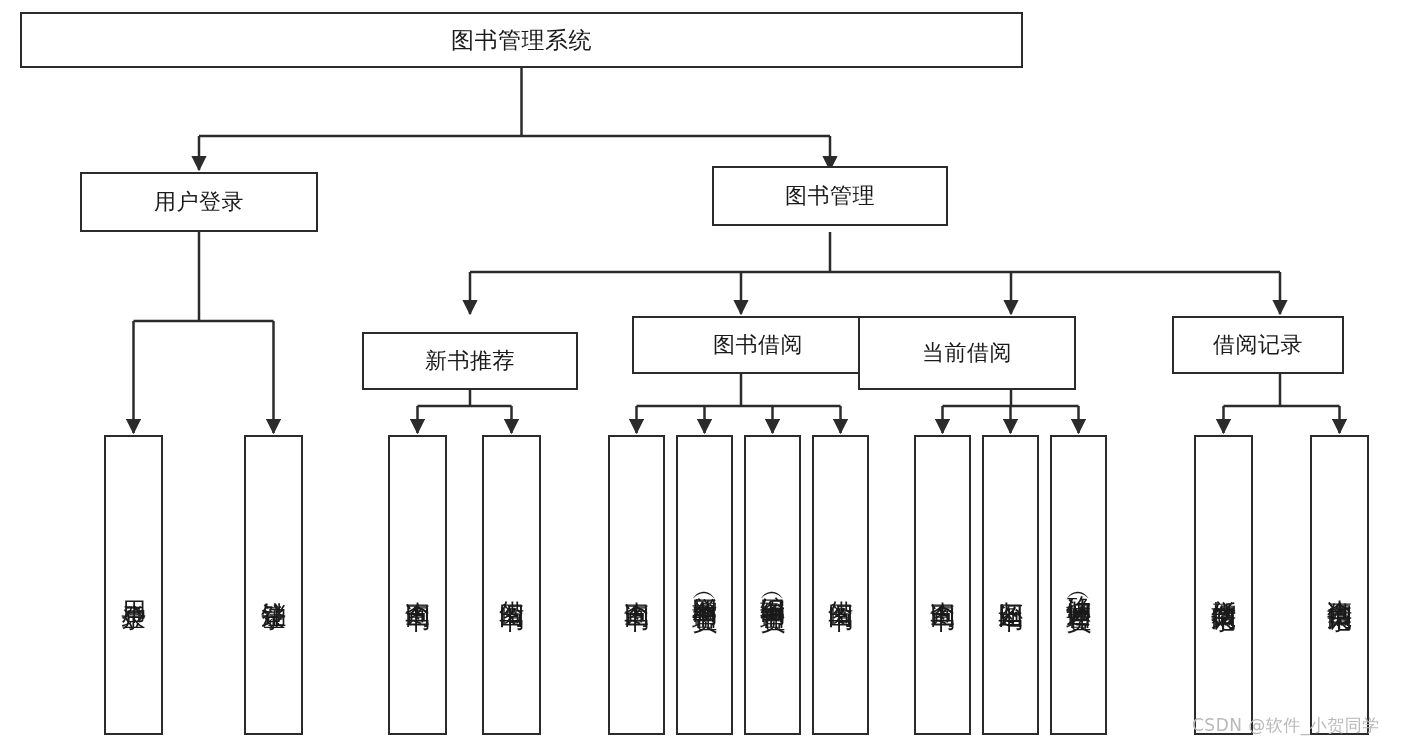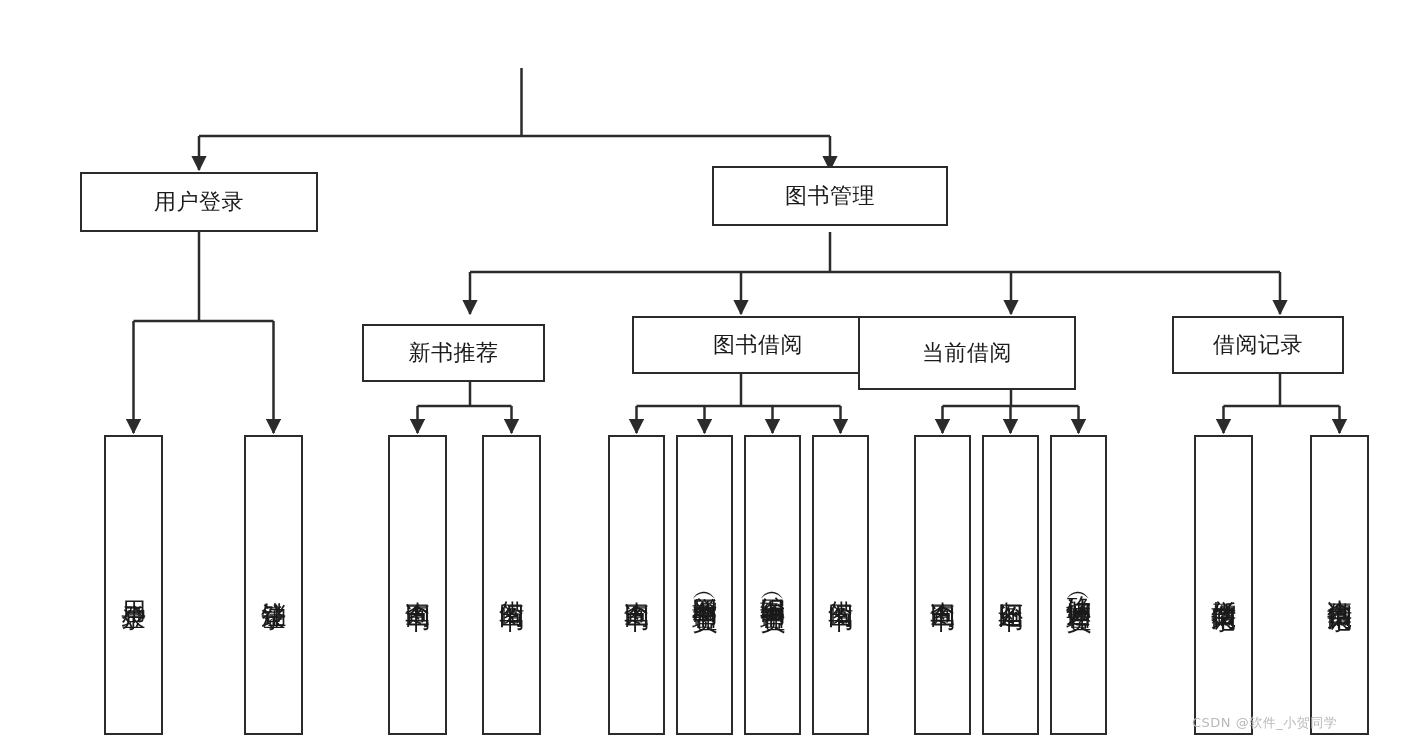--- a/index.html
+++ b/index.html
@@ -61,21 +61,21 @@
     -webkit-text-orientation: upright;
     font-size: 25px;
     line-height: 1.02;
     letter-spacing: 2px;
     white-space: nowrap;
     max-height: 100%;
   }
   .watermark {
     position: absolute;
     color: #b9b9b9;
-    font-size: 13px;
+    font-size: 17px;
     letter-spacing: 0.5px;
     white-space: nowrap;
     user-select: none;
   }
 </style>
 </head>
 <body>
 
 <div id="diagram">
 
@@ -126,29 +126,32 @@
       <path d="M 1010.5 406 L 1010.5 433" marker-end="url(#arrow)"></path>
       <path d="M 1078.5 406 L 1078.5 433" marker-end="url(#arrow)"></path>
 
       <path d="M 1280 374 L 1280 406"></path>
       <path d="M 1223.5 406 L 1339.5 406"></path>
       <path d="M 1223.5 406 L 1223.5 433" marker-end="url(#arrow)"></path>
       <path d="M 1339.5 406 L 1339.5 433" marker-end="url(#arrow)"></path>
     </g>
   </svg>
 
+  <div class="node h root" style="left:20px; top:12px; width:1003px; height:56px;">
+    <span class="node-label">图书管理系统</span>
+  </div>
 
   <div class="node h" style="left:80px; top:172px; width:238px; height:60px;">
     <span class="node-label">用户登录</span>
   </div>
   <div class="node h" style="left:712px; top:166px; width:236px; height:60px;">
     <span class="node-label">图书管理</span>
   </div>
 
-  <div class="node h" style="left:362px; top:324px; width:183px; height:58px;">
+  <div class="node h" style="left:362px; top:332px; width:216px; height:58px;">
     <span class="node-label">新书推荐</span>
   </div>
   <div class="node h" style="left:632px; top:316px; width:252px; height:58px;">
     <span class="node-label">图书借阅</span>
   </div>
   <div class="node h" style="left:858px; top:316px; width:218px; height:74px;">
     <span class="node-label">当前借阅</span>
   </div>
   <div class="node h" style="left:1172px; top:316px; width:172px; height:58px;">
     <span class="node-label">借阅记录</span>

